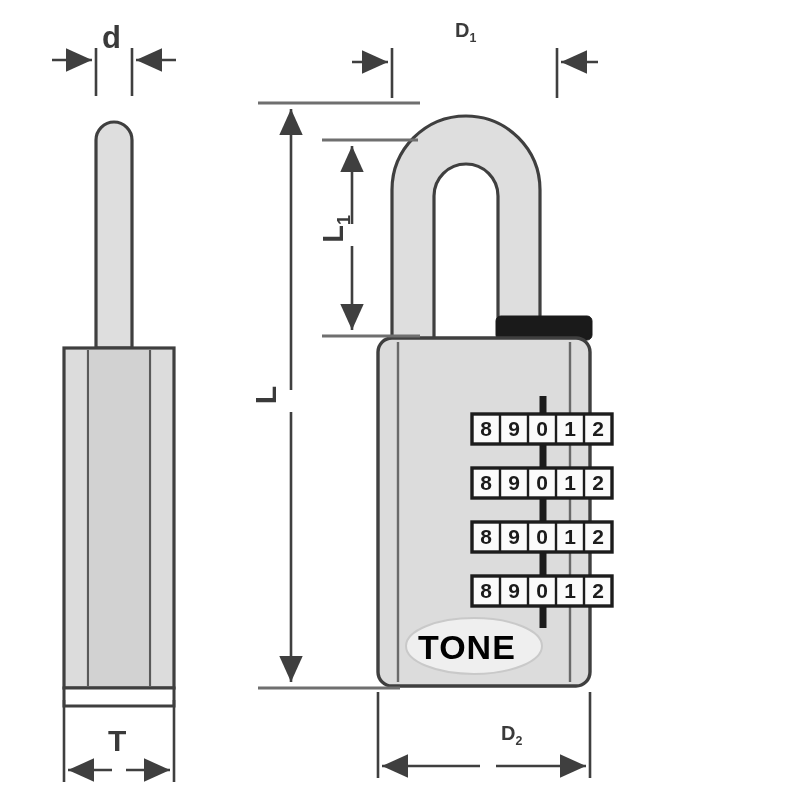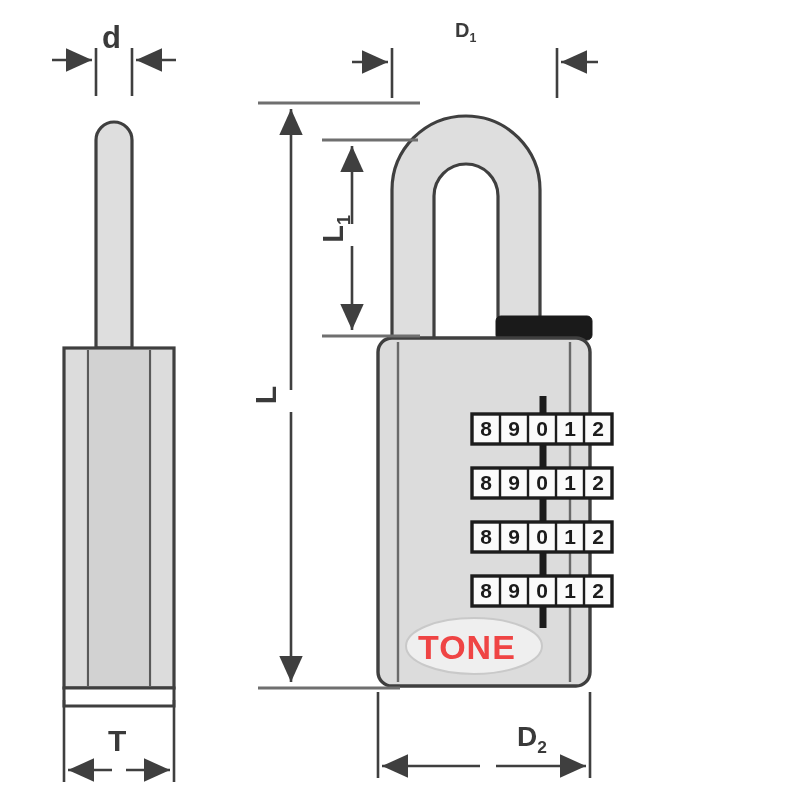--- a/index.html
+++ b/index.html
@@ -35,33 +35,33 @@
     user-select: none;
   }
   .dim-label .sub {
     font-size: 0.62em;
     vertical-align: sub;
     font-weight: bold;
   }
   .lbl-d   { left: 102px; top: 22px;  font-size: 31px; }
   .lbl-D1  { left: 455px; top: 20px;  font-size: 20px; }
   .lbl-T   { left: 108px; top: 726px; font-size: 30px; }
-  .lbl-D2  { left: 517px; top: 723px; font-size: 28px; }
+  .lbl-D2  { left: 501px; top: 723px; font-size: 20px; }
   .lbl-L   { left: 257px; top: 380px; font-size: 30px;
              transform: rotate(-90deg); transform-origin: 50% 50%; }
   .lbl-L1  { left: 322px; top: 212px; font-size: 29px;
              transform: rotate(-90deg); transform-origin: 50% 50%; }
   .brand-text {
     position: absolute;
     left: 418px;
     top: 628px;
     font-size: 34px;
     font-weight: bold;
     letter-spacing: 1px;
-    color: #ef4444;
+    color: #000000;
     font-family: "Liberation Sans", sans-serif;
     user-select: none;
   }
   .dial-digit {
     position: absolute;
     font-size: 21px;
     font-weight: bold;
     color: #1b1b1b;
     font-family: "Liberation Sans", sans-serif;
     text-align: center;

